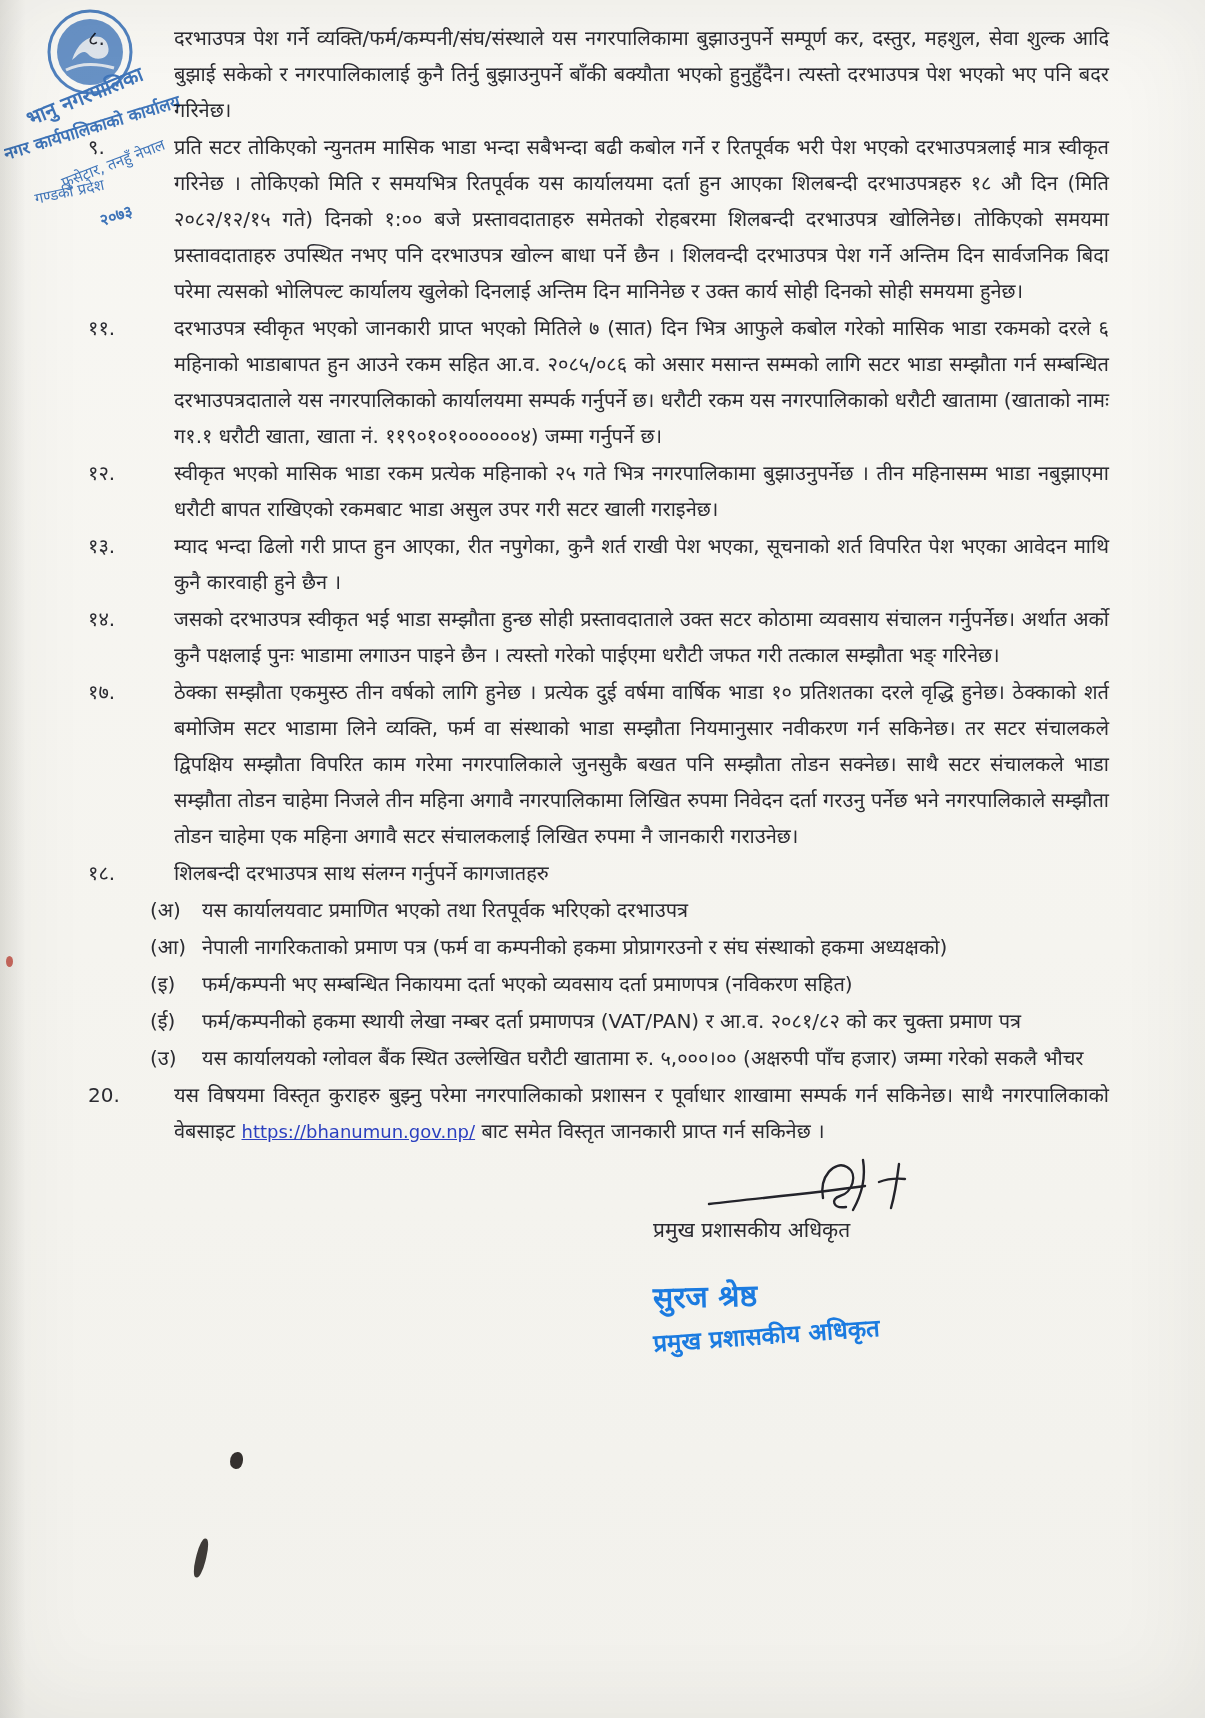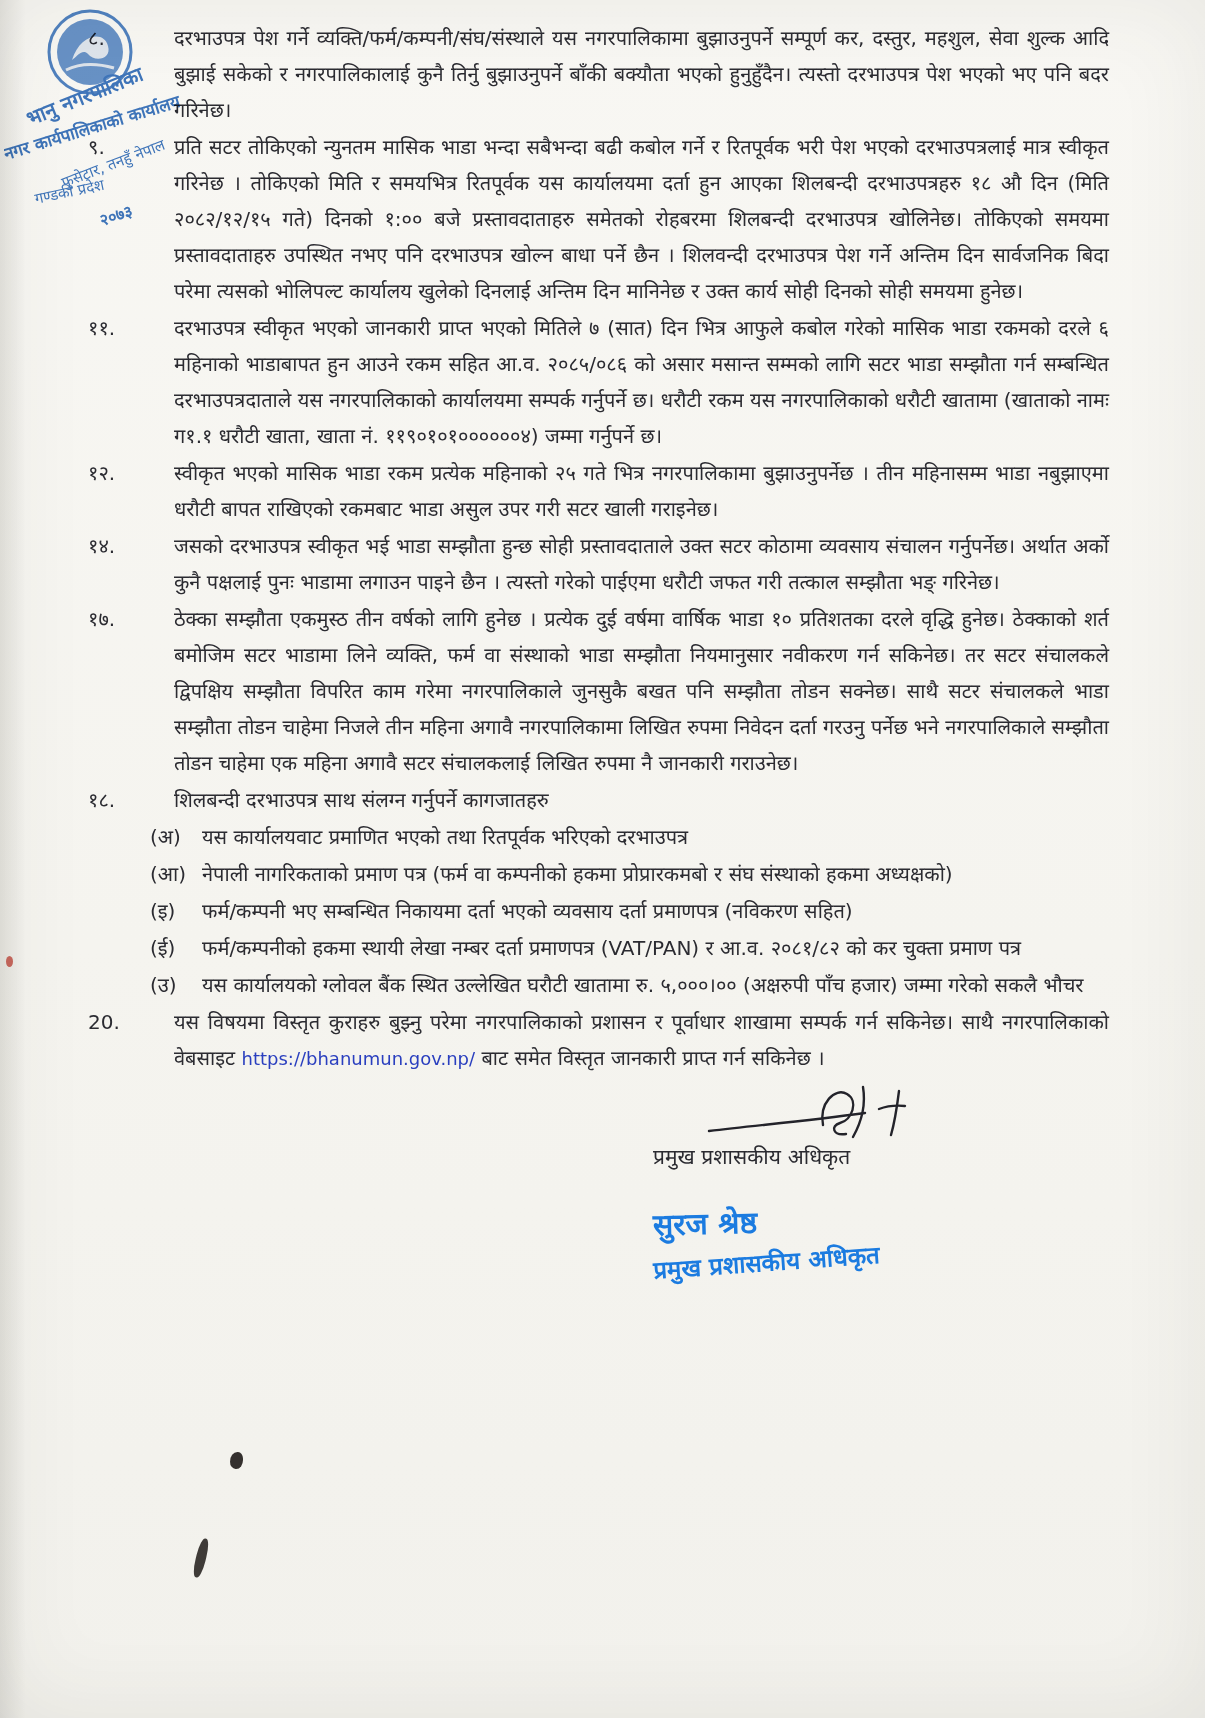--- a/index.html
+++ b/index.html
@@ -22,20 +22,21 @@
     z-index: 2;
   }
   .item { display: flex; margin-bottom: 1px; }
   .item .num { flex: 0 0 46px; white-space: nowrap; }
   .item .body { flex: 1; text-align: justify; margin-left: 40px; }
   .sub { display: flex; margin-left: 62px; margin-bottom: 1px; }
   .sub .label { flex: 0 0 52px; }
   .sub .body { flex: 1; text-align: justify; }
   .weblink {
     color: #2a3fbf;
+    text-decoration: underline;
     font-size: 18px;
   }
   .stamp-seal {
     position: absolute;
     left: 4px;
     top: 2px;
     z-index: 3;
     mix-blend-mode: multiply;
     opacity: .92;
     pointer-events: none;
@@ -109,20 +110,24 @@
     <div class="item">
       <span class="num">११.</span>
       <span class="body">दरभाउपत्र स्वीकृत भएको जानकारी प्राप्त भएको मितिले ७ (सात) दिन भित्र आफुले कबोल गरेको मासिक भाडा रकमको दरले ६ महिनाको भाडाबापत हुन आउने रकम सहित आ.व. २०८५/०८६ को असार मसान्त सम्मको लागि सटर भाडा सम्झौता गर्न सम्बन्धित दरभाउपत्रदाताले यस नगरपालिकाको कार्यालयमा सम्पर्क गर्नुपर्ने छ।  धरौटी रकम यस नगरपालिकाको धरौटी खातामा (खाताको नामः ग१.१ धरौटी खाता, खाता नं. ११९०१०१००००००४) जम्मा गर्नुपर्ने छ।</span>
     </div>
 
     <div class="item">
       <span class="num">१२.</span>
       <span class="body">स्वीकृत भएको मासिक भाडा रकम प्रत्येक महिनाको २५ गते भित्र नगरपालिकामा बुझाउनुपर्नेछ ।  तीन महिनासम्म भाडा नबुझाएमा धरौटी बापत राखिएको रकमबाट भाडा असुल उपर गरी सटर खाली गराइनेछ।</span>
     </div>
 
+    <div class="item">
+      <span class="num">१३.</span>
+      <span class="body">म्याद भन्दा ढिलो गरी प्राप्त हुन आएका, रीत नपुगेका, कुनै शर्त राखी पेश भएका, सूचनाको शर्त विपरित पेश भएका आवेदन माथि कुनै कारवाही हुने छैन ।</span>
+    </div>
 
     <div class="item">
       <span class="num">१४.</span>
       <span class="body">जसको दरभाउपत्र स्वीकृत भई भाडा सम्झौता हुन्छ सोही प्रस्तावदाताले उक्त सटर कोठामा व्यवसाय संचालन गर्नुपर्नेछ।  अर्थात अर्को कुनै पक्षलाई पुनः भाडामा लगाउन पाइने छैन ।  त्यस्तो गरेको पाईएमा धरौटी जफत गरी तत्काल सम्झौता भङ् गरिनेछ।</span>
     </div>
 
 
 
     <div class="item">
       <span class="num">१७.</span>
@@ -132,21 +137,21 @@
     <div class="item">
       <span class="num">१८.</span>
       <span class="body">शिलबन्दी दरभाउपत्र साथ संलग्न गर्नुपर्ने कागजातहरु</span>
     </div>
     <div class="sub">
       <span class="label">(अ)</span>
       <span class="body">यस कार्यालयवाट प्रमाणित भएको तथा रितपूर्वक भरिएको दरभाउपत्र</span>
     </div>
     <div class="sub">
       <span class="label">(आ)</span>
-      <span class="body">नेपाली नागरिकताको प्रमाण पत्र (फर्म वा कम्पनीको हकमा प्रोप्रारकमबो र संघ संस्थाको हकमा अध्यक्षको)</span>
+      <span class="body">नेपाली नागरिकताको प्रमाण पत्र (फर्म वा कम्पनीको हकमा प्रोप्रागरउनो र संघ संस्थाको हकमा अध्यक्षको)</span>
     </div>
     <div class="sub">
       <span class="label">(इ)</span>
       <span class="body">फर्म/कम्पनी भए सम्बन्धित निकायमा दर्ता भएको व्यवसाय दर्ता प्रमाणपत्र (नविकरण सहित)</span>
     </div>
     <div class="sub">
       <span class="label">(ई)</span>
       <span class="body">फर्म/कम्पनीको हकमा स्थायी लेखा नम्बर दर्ता प्रमाणपत्र (VAT/PAN) र आ.व. २०८१/८२ को कर चुक्ता प्रमाण पत्र</span>
     </div>
     <div class="sub">

